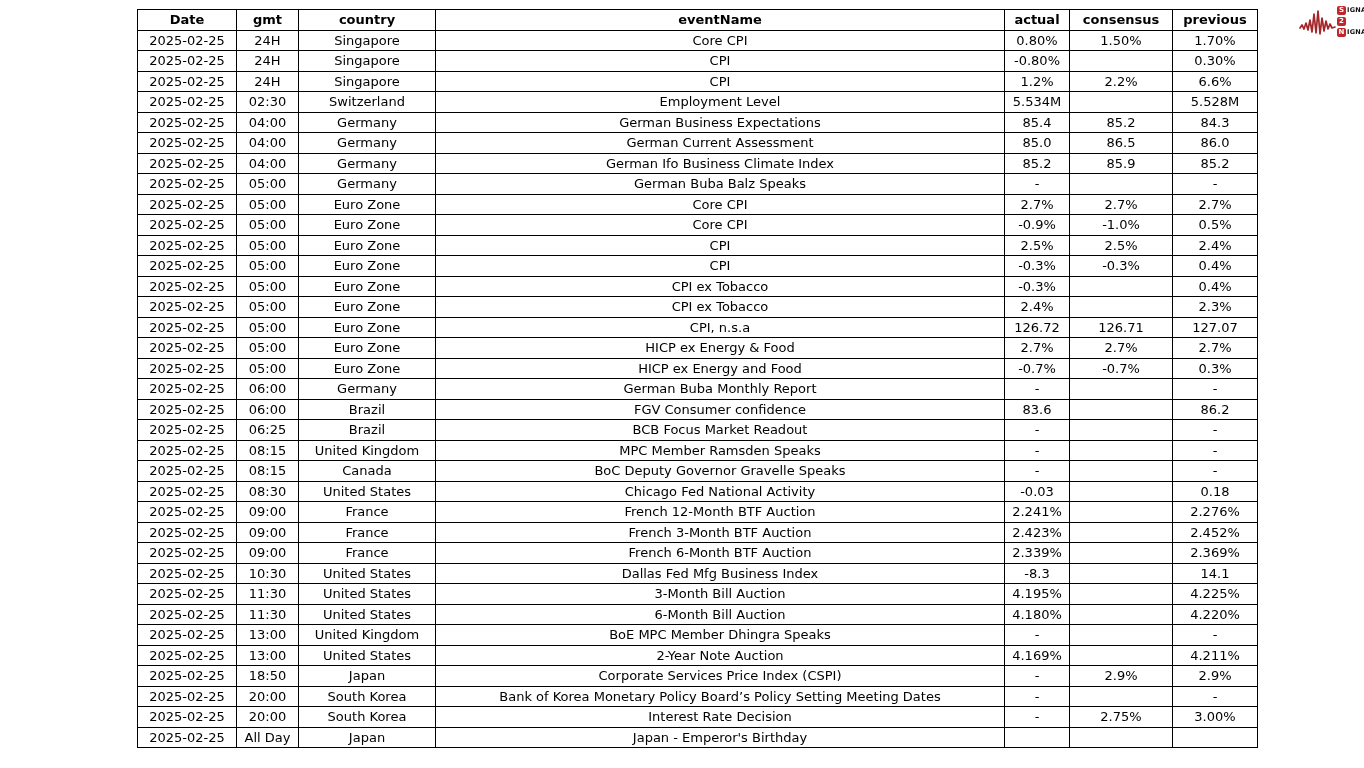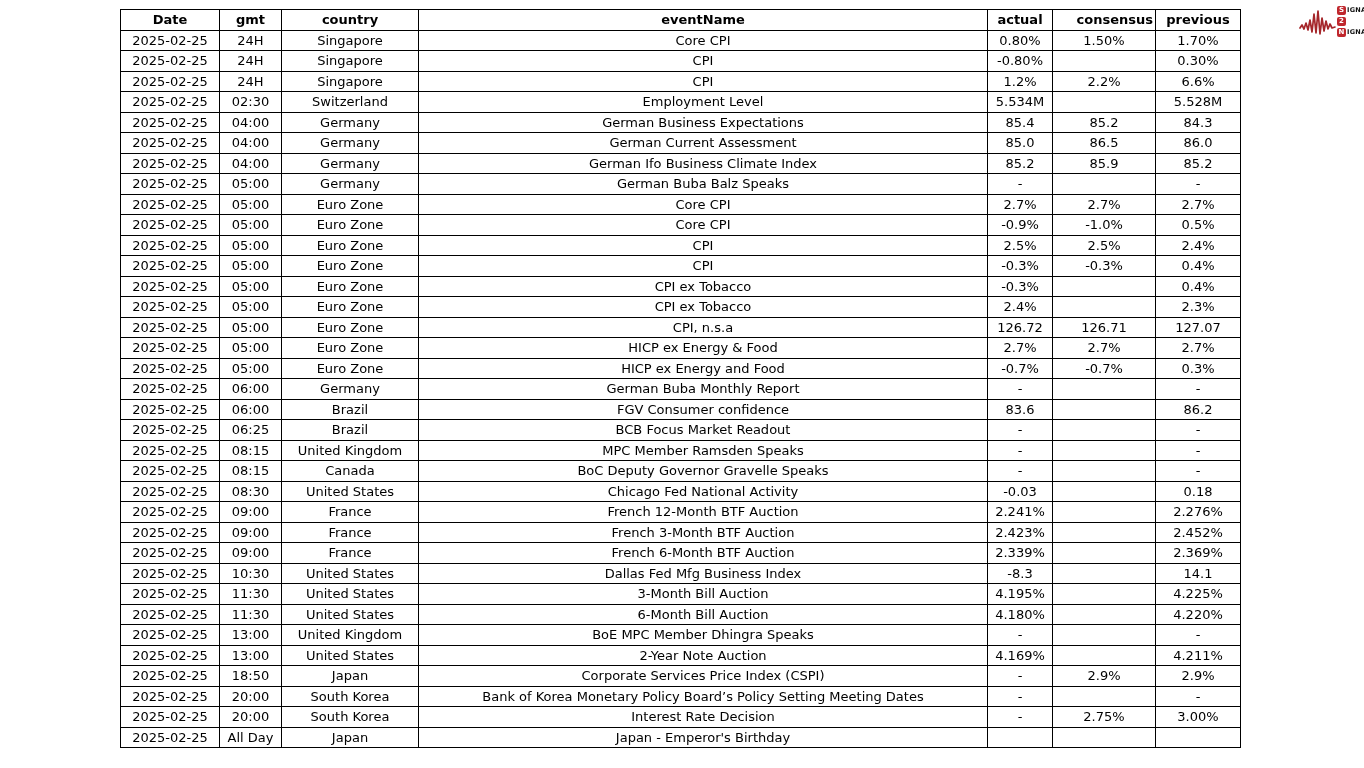--- a/index.html
+++ b/index.html
@@ -12,21 +12,21 @@
     width: 1364px;
     height: 768px;
     overflow: hidden;
     font-family: "DejaVu Sans", sans-serif;
     color: #000;
   }
 
   
   table.calendar {
     position: absolute;
-    left: 120px;
+    left: 137px;
     top: 9px;
     width: 1099px;
     border-collapse: collapse;
     table-layout: fixed;
     background: #ffffff;
     font-size: 13px;
     color: #000;
   }
   table.calendar th,
   table.calendar td {
@@ -42,21 +42,21 @@
   table.calendar th {
     font-weight: bold;
     font-size: 13px;
   }
   
   table.calendar th:nth-child(1) { width: 94px;  }
   table.calendar th:nth-child(2) { width: 57px;  }
   table.calendar th:nth-child(3) { width: 132px; text-align: center; }
   table.calendar th:nth-child(4) { width: 564px; }
   table.calendar th:nth-child(5) { width: 60px;  }
-  table.calendar th:nth-child(6) { width: 98px; text-align: right;  }
+  table.calendar th:nth-child(6) { width: 98px;  }
   table.calendar th:nth-child(7) { width: 80px;  }
 
   
   .logo {
     position: absolute;
     left: 1299px;
     top: 5px;
     display: flex;
     align-items: center;
     gap: 1px;

